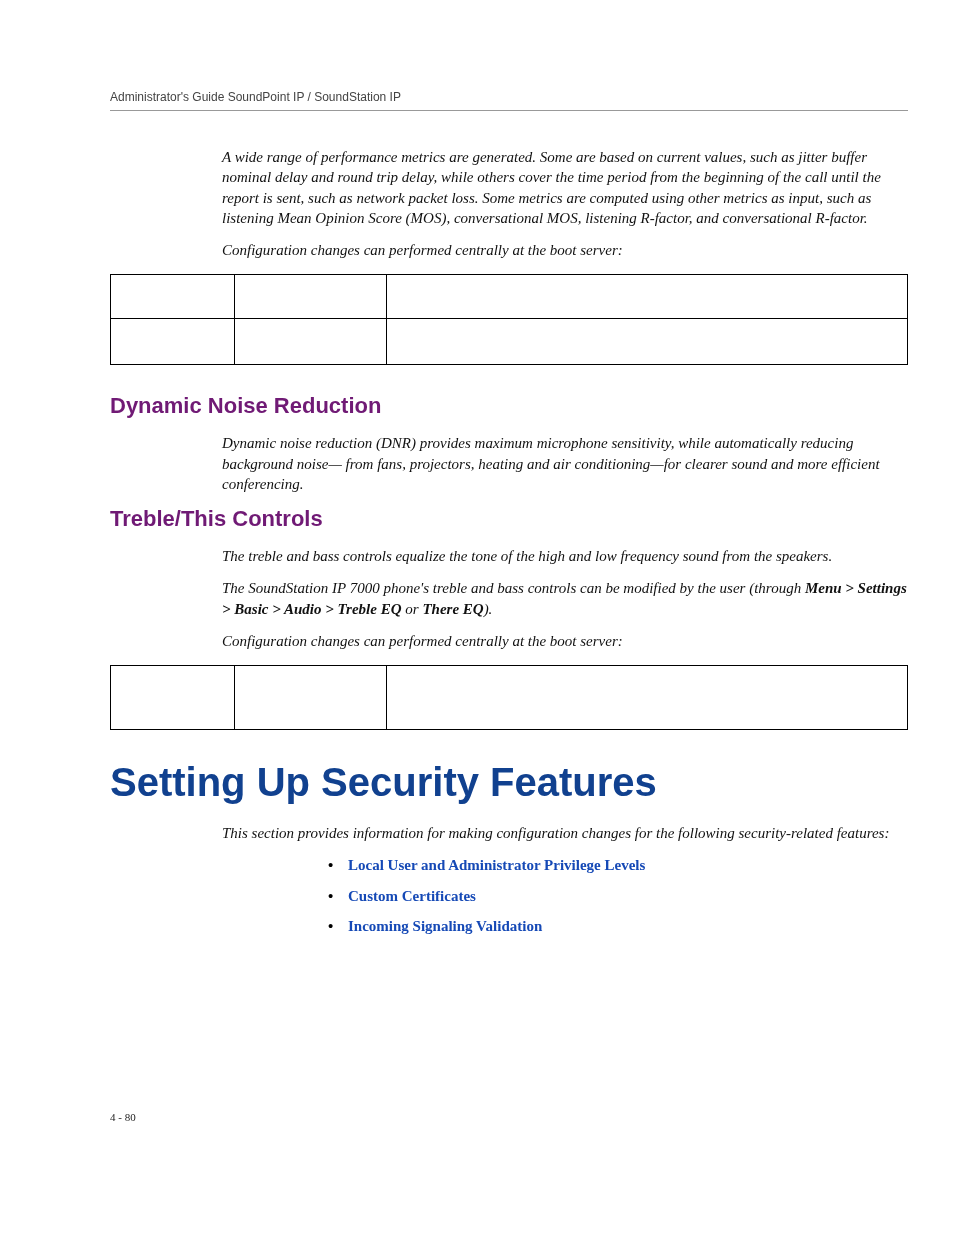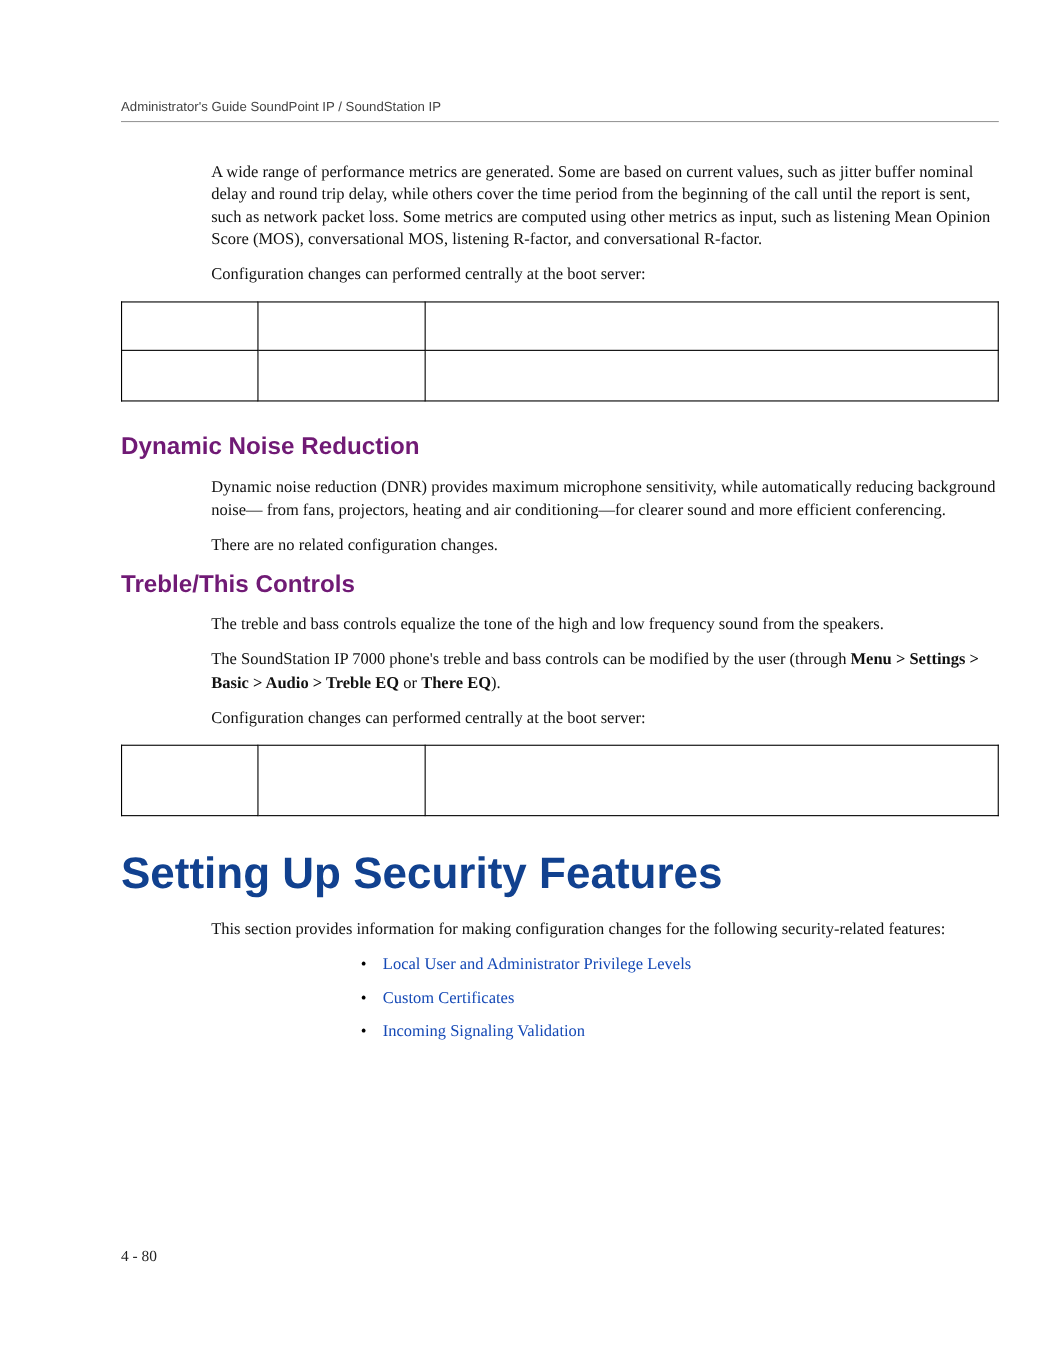--- a/index.html
+++ b/index.html
@@ -1,36 +1,36 @@
 <!DOCTYPE html>
 <html><head>
 <meta charset="utf-8">
 <style>
   * { box-sizing: border-box; margin: 0; padding: 0; }
   html, body { width: 954px; height: 1235px; background: #fff; }
   body { font-family: "Palatino Linotype", "Book Antiqua", Palatino, Georgia, serif; color: #000; }
   .page { position: relative; width: 954px; height: 1235px; padding: 90px 46px 60px 110px; }
   .running-head { font-family: Futura, "Trebuchet MS", Arial, sans-serif; font-size: 12px; color: #444; margin-bottom: 6px; }
   .head-rule { border: none; border-top: 1.5px solid #999; margin-bottom: 36px; }
-  .body-col { margin-left: 82px; }
+  .body-col { margin-left: 112px; font-style: italic; }
   .para { font-size: 15px; line-height: 1.35; margin-bottom: 12px; color: #111; }
   .tbl { width: 100%; border-collapse: collapse; margin: 14px 0 28px 0; }
   .tbl td { border: 1px solid #000; height: 44px; }
   .tbl .c1 { width: 124px; }
   .tbl .c2 { width: 152px; }
   .tbl-tall .row2 td { height: 46px; }
   .tbl-short td { height: 64px; }
   h2 { font-family: Futura, "Trebuchet MS", Arial, sans-serif; font-weight: 600; font-size: 22px; color: #701a75; margin: 10px 0 14px 0; }
   h1 { font-family: Futura, "Trebuchet MS", Arial, sans-serif; font-weight: 600; font-size: 40px; color: #11418f; margin: 30px 0 18px 0; }
-  ul.links { list-style: none; margin-left: 218px; }
+  ul.links { list-style: none; margin-left: 218px; font-weight: bold; }
   ul.links li { position: relative; font-size: 15px; line-height: 1.35; margin-bottom: 10px; padding-left: 20px; }
   ul.links li::before { content: "•"; position: absolute; left: 0; top: 0; color: #000; }
   .link { color: #1549b6; }
   .bold { font-weight: bold; }
-  .pagenum { position: absolute; left: 110px; bottom: 84px; font-size: 14px; color: #222; font-family: "Palatino Linotype", Georgia, serif; }
+  .pagenum { position: absolute; left: 110px; bottom: 112px; font-size: 11px; color: #222; font-family: "Palatino Linotype", Georgia, serif; }
 </style>
 </head>
 <body>
 
 <div class="page">
 
   <div class="running-head">Administrator's Guide SoundPoint IP / SoundStation IP</div>
   <hr class="head-rule">
 
   <div class="body-col">
@@ -49,21 +49,20 @@
       <td class="c1"></td>
       <td class="c2"></td>
       <td class="c3"></td>
     </tr>
   </tbody>
     </table>
 
   <h2>Dynamic Noise Reduction</h2>
   <div class="body-col">
     <p class="para">Dynamic noise reduction (DNR) provides maximum microphone sensitivity, while automatically reducing background noise—  from fans, projectors, heating and air conditioning—for clearer sound and more efficient conferencing.</p>
-    <p class="para">There are no related configuration changes.</p>
   </div>
 
   <h2>Treble/This Controls</h2>
   <div class="body-col">
     <p class="para">The treble and bass controls equalize the tone of the high and low frequency sound from the speakers.</p>
     <p class="para">
       <span>The SoundStation IP 7000 phone's treble and bass controls can be modified by the user (through </span><span class="bold">Menu &gt; Settings &gt; Basic &gt; Audio &gt; Treble EQ</span><span> or </span><span class="bold">There EQ</span><span>).</span>
     </p>
     <p class="para">Configuration changes can performed centrally at the boot server:</p>
   </div>

